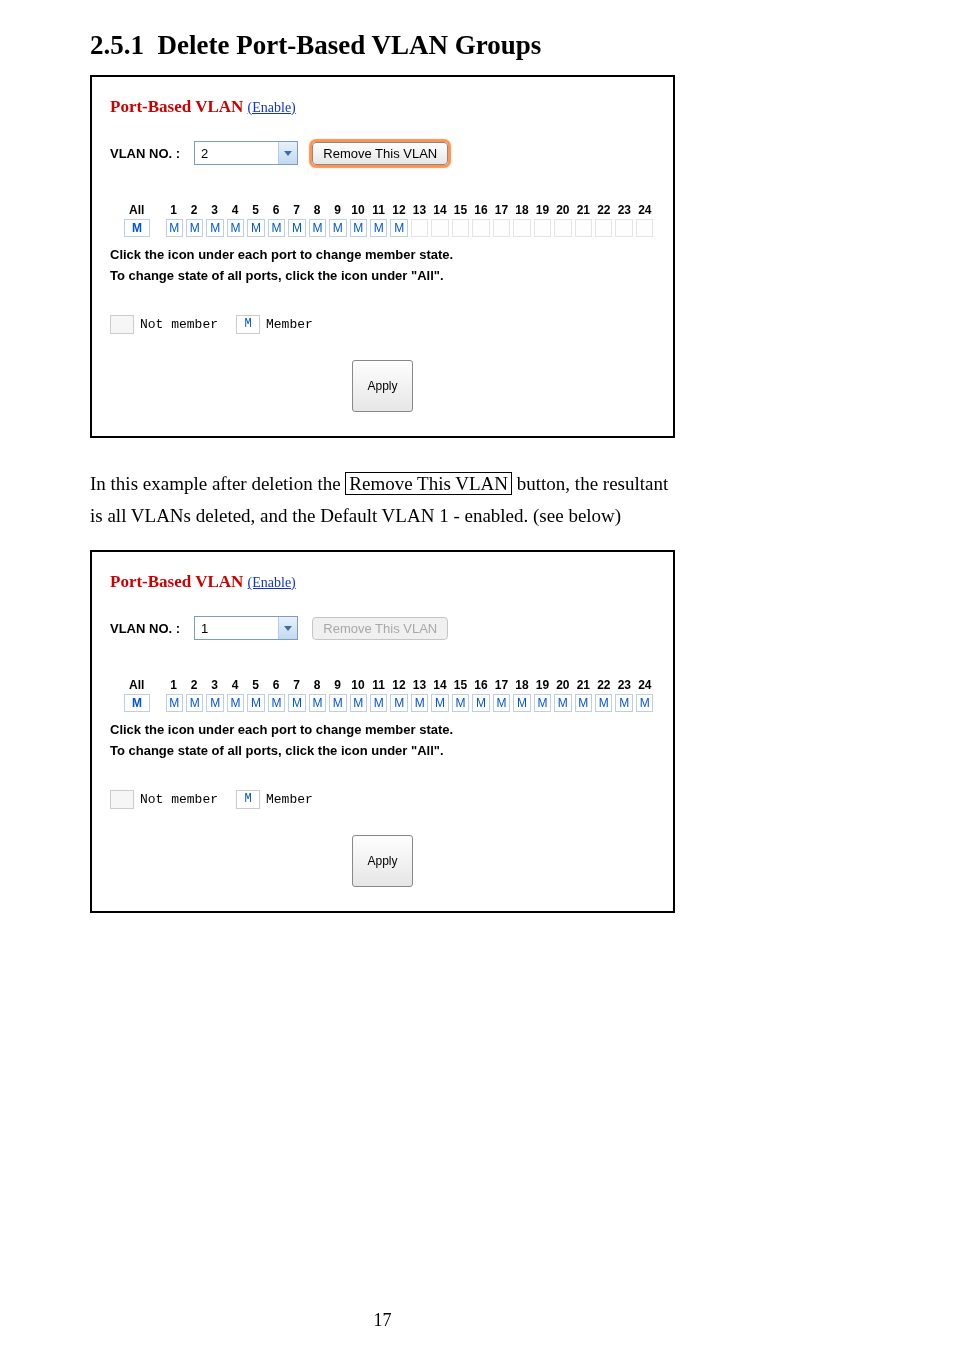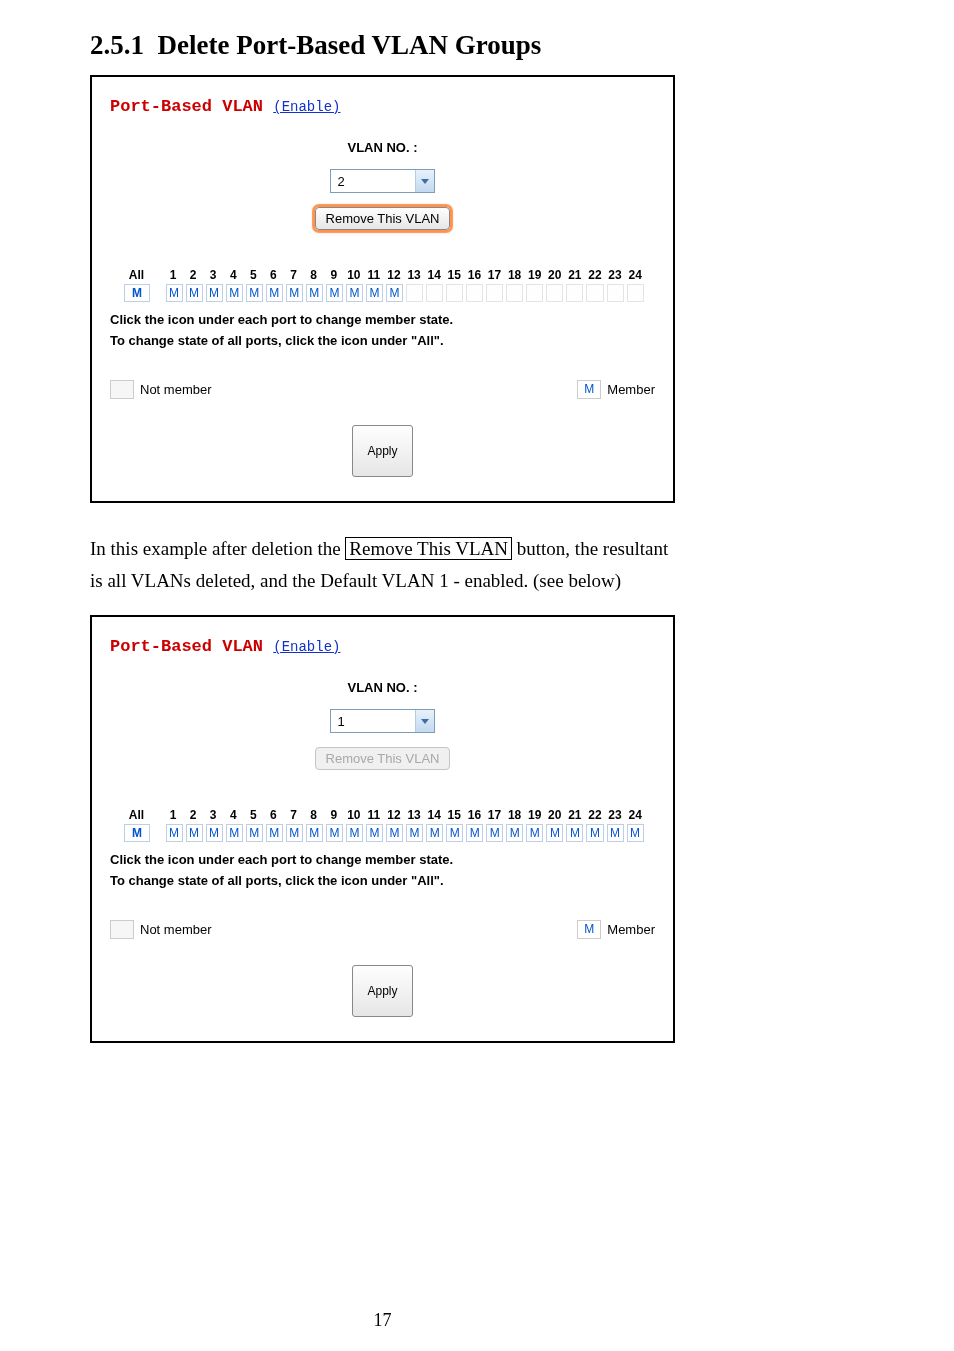--- a/index.html
+++ b/index.html
@@ -33,39 +33,38 @@
     padding: 0 3px;
     white-space: nowrap;
   }
   .panel {
     border: 2px solid #000;
     padding: 20px 18px 24px 18px;
     margin: 0 0 30px 0;
     font-family: Verdana, Arial, sans-serif;
   }
   .panel-title {
-    font-family: Liberation Mono, monospace;
+    font-family: Liberation Serif, serif;
     font-size: 17px;
     font-weight: bold;
     color: #cc0000;
     margin-bottom: 24px;
   }
   .panel-title a {
     color: #1133cc;
     text-decoration: underline;
     font-weight: normal;
     font-size: 14px;
   }
   .vlan-row {
     display: flex;
     align-items: center;
     gap: 14px;
     margin-bottom: 38px;
     font-family: Arial, sans-serif;
-    flex-direction: column;
   }
   .vlan-label {
     font-size: 13px;
     font-weight: bold;
   }
   .vlan-select {
     display: inline-flex;
     align-items: center;
     border: 1px solid #7e9db9;
     height: 22px;
@@ -100,21 +99,21 @@
   }
   .remove-btn.hi {
     box-shadow: 0 0 1px 3px rgba(255,100,0,.7);
   }
   .remove-btn.disabled {
     color: #a8a8a8;
     border-color: #c5c5c5;
     background: #f0f0f0;
   }
   .port-row {
-    margin: 0 10px 8px 14px;
+    margin: 0 0 8px 14px;
   }
   .port-header, .port-cells {
     display: flex;
     align-items: center;
   }
   .port-col {
     width: 29px;
     text-align: center;
     font-family: Arial, sans-serif;
     font-size: 12px;
@@ -163,23 +162,23 @@
     text-align: left;
     font-family: Arial, sans-serif;
     font-size: 13px;
     font-weight: bold;
     line-height: 1.6;
     margin: 8px 0 28px 0;
   }
   .legend {
     display: flex;
     align-items: center;
-    justify-content: space-between;
+    justify-content: flex-start;
     gap: 18px;
-    font-family: Liberation Sans, sans-serif;
+    font-family: Liberation Mono, monospace;
     font-size: 13px;
     margin-bottom: 26px;
   }
   .legend .swatch {
     width: 22px;
     height: 17px;
     border: 1px solid #ccc;
     display: inline-flex;
     align-items: center;
     justify-content: center;

